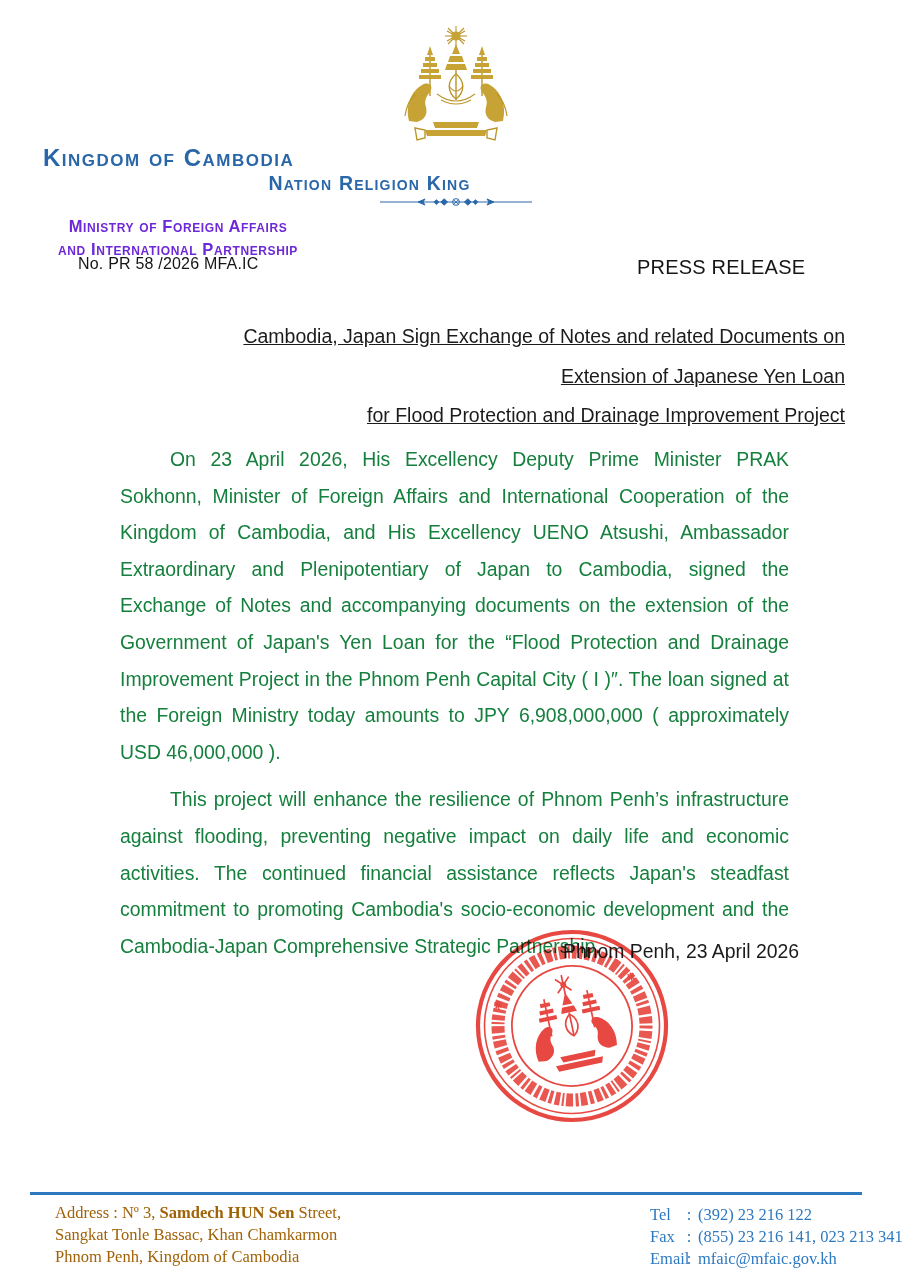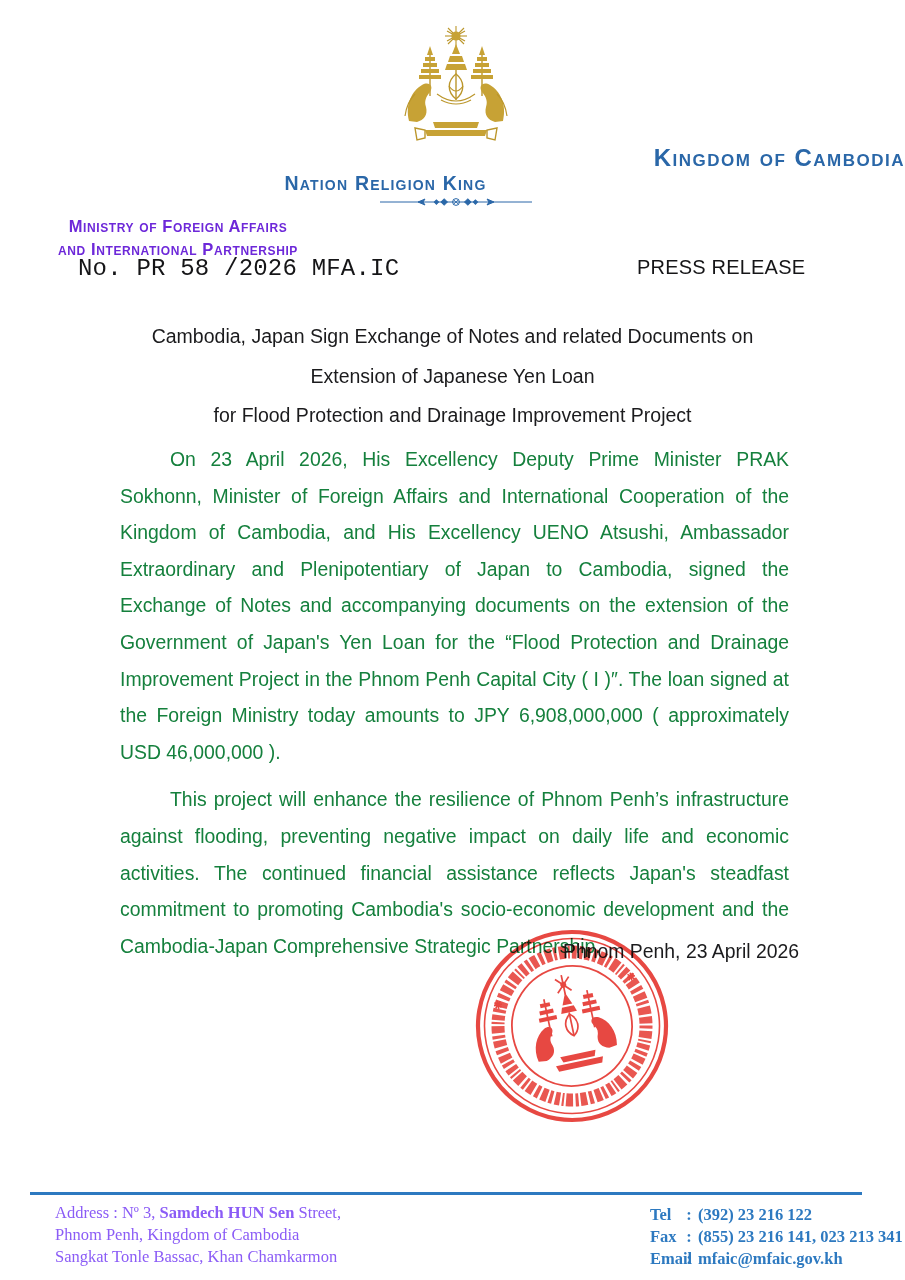--- a/index.html
+++ b/index.html
@@ -5,77 +5,78 @@
   * { margin:0; padding:0; box-sizing:border-box; }
   html,body { background:#ffffff; }
   .page {
     position:relative; width:905px; height:1280px; margin:0 auto;
     background:#ffffff; overflow:hidden;
     font-family:"Liberation Sans", sans-serif; color:#1c1c1e;
   }
   
   .emblem { position:absolute; left:397px; top:24px; width:118px; height:120px; }
   .kingdom-title {
-    position:absolute; left:0; top:144px; width:905px; text-align:right;
+    position:absolute; left:0; top:144px; width:905px; text-align:left;
     font-variant:small-caps; font-weight:bold; font-size:24px; letter-spacing:1.5px;
     color:#2a67a8;
+    padding-left:43px;
   }
   .motto {
-    position:absolute; left:16px; top:172px; width:739px; text-align:center;
+    position:absolute; left:0; top:172px; width:739px; text-align:center;
     font-variant:small-caps; font-weight:bold; font-size:19.5px; letter-spacing:1.2px;
     color:#2a67a8;
   }
   .ornament { position:absolute; left:378px; top:195px; width:156px; height:14px; }
   
   .ministry {
     position:absolute; left:40px; top:215px; width:276px; text-align:center;
     font-variant:small-caps; font-weight:bold; font-size:16.5px; letter-spacing:0.6px;
     color:#6d28d9; line-height:23px;
   }
   
   .ref-no {
     position:absolute; left:78px; top:255px;
-    font-size:24px; color:#151517; letter-spacing:0.2px;font-family:Liberation Mono, monospace;
+    font-size:16px; color:#151517; letter-spacing:0.2px;
   }
   .doc-type {
     position:absolute; left:637px; top:256px;
     font-size:20px; color:#151517; letter-spacing:0.2px;
   }
   
   .doc-title {
-    position:absolute; left:60px; top:317px; width:785px; text-align:center;
-    font-size:19.5px; color:#1b1b1d; line-height:39.5px;
+    position:absolute; left:60px; top:317px; width:785px; text-align:right;
+    font-size:19.5px; color:#1b1b1d; line-height:39.5px;text-decoration:underline;
   }
   
   .body-text { position:absolute; left:120px; top:441px; width:669px; }
   .body-text p {
     font-size:19.4px; line-height:36.6px; text-align:justify;
     text-indent:50px; color:#15803d; margin-bottom:11px;
   }
   
   .dateline {
     position:absolute; left:563px; top:940px;
     font-size:19.4px; color:#1b1b1d;
   }
   .seal {
     position:absolute; left:474px; top:928px; width:196px; height:196px;
     mix-blend-mode:multiply; opacity:0.96;
   }
   
   .footer-rule { position:absolute; left:30px; top:1192px; width:832px; height:3px; background:#2d79c0; }
   .footer-left {
     position:absolute; left:55px; top:1202px;
-    font-family:"Liberation Serif", serif; font-size:16.5px; color:#8b5cf6; line-height:21.8px;
+    font-family:"Liberation Serif", serif; font-size:16.5px; color:#a16207; line-height:21.8px;
   }
   .footer-left b { font-weight:bold; }
   .footer-right {
     position:absolute; left:650px; top:1204px;
     font-family:"Liberation Serif", serif; font-size:16.5px; color:#2d79c0; line-height:21.8px;
   }
-  .contact-row { display:flex;font-weight:bold; }
+  .contact-row { display:flex; }
   .contact-label { width:34px; }
   .contact-sep { width:10px; text-align:center; margin-right:4px; }
 </style>
 </head>
 <body>
 
 <div class="page">
 
   <div class="emblem">
     <svg width="118" height="120" viewBox="0 0 118 120">
@@ -226,22 +227,22 @@
           <path d="M74,134 h48 l-2,6 h-44 Z" fill="#e6403a" stroke="none"></path>
         </g>
       </g>
     </svg>
   </div>
 
   <div class="footer-rule"></div>
 
   <div class="footer-left">
     <div><span>Address : Nº 3, </span><b>Samdech HUN Sen</b><span> Street,</span></div>
+    <div>Sangkat Tonle Bassac, Khan Chamkarmon</div>
     <div>Phnom Penh, Kingdom of Cambodia</div>
-    <div>Sangkat Tonle Bassac, Khan Chamkarmon</div>
   </div>
 
   <div class="footer-right">
     <div class="contact-row">
       <span class="contact-label">Tel</span>
       <span class="contact-sep">:</span>
       <span>(392) 23 216 122</span>
     </div>
     <div class="contact-row">
       <span class="contact-label">Fax</span>

